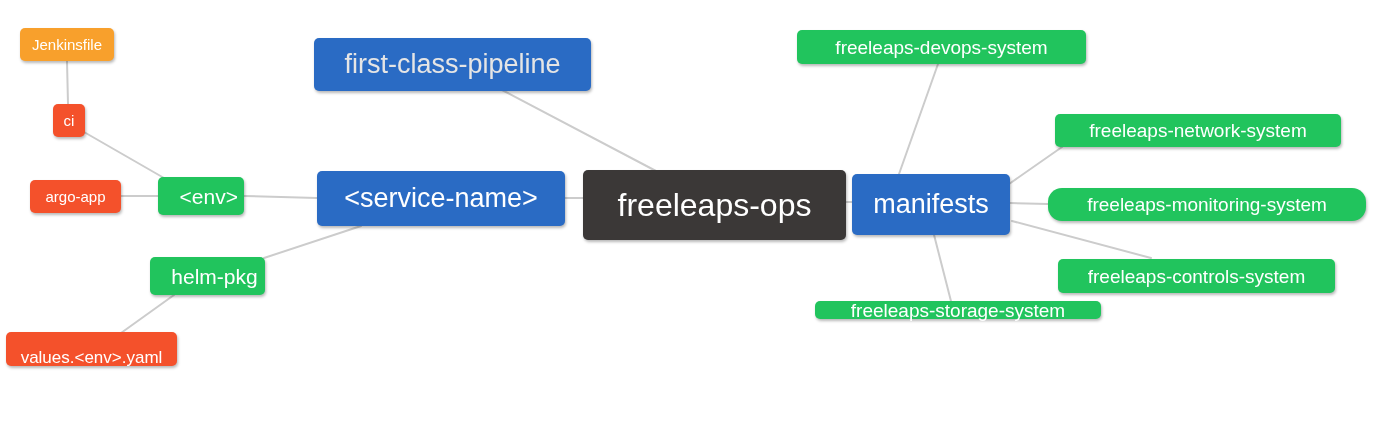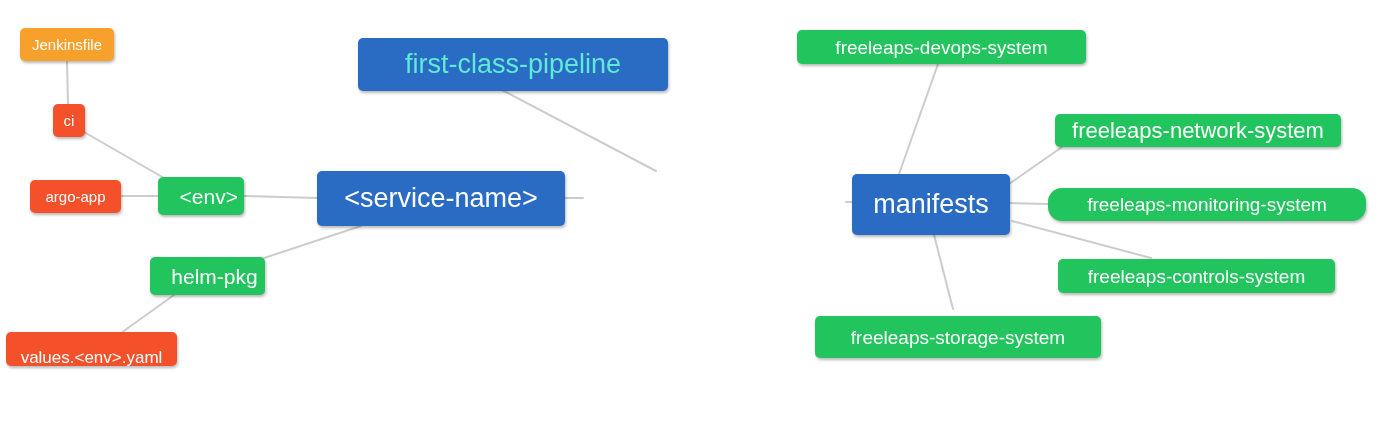--- a/index.html
+++ b/index.html
@@ -76,37 +76,40 @@
     </div>
     <div class="node" style="left: 158px; top: 177px; width: 86px; height: 38px; font-size: 21px; background: rgb(33, 196, 93); color: rgb(255, 255, 255); justify-content: flex-end;">
       <span>&lt;env&gt;</span>
     </div>
     <div class="node" style="left: 150px; top: 257px; width: 115px; height: 38px; font-size: 21px; background: rgb(33, 196, 93); color: rgb(255, 255, 255); padding-left: 20px;">
       <span>helm-pkg</span>
     </div>
     <div class="node" style="left: 6px; top: 332px; width: 171px; height: 34px; font-size: 17px; background: rgb(244, 81, 43); color: rgb(255, 255, 255); align-items: flex-end;">
       <span>values.&lt;env&gt;.yaml</span>
     </div>
-    <div class="node" style="left: 314px; top: 38px; width: 310px; height: 53px; font-size: 27px; background: rgb(42, 107, 196); color: #5eead4; margin-left: 44px;">
+    <div class="node" style="left: 314px; top: 38px; width: 277px; height: 53px; font-size: 27px; background: rgb(42, 107, 196); color: #e5e5e5;">
       <span>first-class-pipeline</span>
     </div>
     <div class="node" style="left: 317px; top: 171px; width: 248px; height: 55px; font-size: 27px; background: rgb(42, 107, 196); color: rgb(255, 255, 255); text-align: center;">
       <span>&lt;service-name&gt;</span>
+    </div>
+    <div class="node" style="left: 583px; top: 170px; width: 263px; height: 70px; font-size: 32px; background: rgb(59, 56, 55); color: rgb(255, 255, 255);">
+      <span>freeleaps-ops</span>
     </div>
     <div class="node" style="left: 852px; top: 174px; width: 158px; height: 61px; font-size: 27px; background: rgb(42, 107, 196); color: rgb(255, 255, 255);">
       <span>manifests</span>
     </div>
     <div class="node" style="left: 797px; top: 30px; width: 289px; height: 34px; font-size: 19px; background: rgb(33, 196, 93); color: rgb(255, 255, 255);">
       <span>freeleaps-devops-system</span>
     </div>
-    <div class="node" style="left: 1055px; top: 114px; width: 286px; height: 33px; font-size: 22px; background: rgb(33, 196, 93); color: rgb(255, 255, 255);">
+    <div class="node" style="left: 1055px; top: 114px; width: 286px; height: 33px; font-size: 19px; background: rgb(33, 196, 93); color: rgb(255, 255, 255);">
       <span>freeleaps-network-system</span>
     </div>
     <div class="node" style="left: 1048px; top: 188px; width: 318px; height: 33px; font-size: 19px; background: rgb(33, 196, 93); color: rgb(255, 255, 255); border-radius: 14px;">
       <span>freeleaps-monitoring-system</span>
     </div>
     <div class="node" style="left: 1058px; top: 259px; width: 277px; height: 34px; font-size: 19px; background: rgb(33, 196, 93); color: rgb(255, 255, 255);">
       <span>freeleaps-controls-system</span>
     </div>
-    <div class="node" style="left: 815px; top: 316px; width: 286px; height: 42px; font-size: 19px; background: rgb(33, 196, 93); color: rgb(255, 255, 255);">
+    <div class="node" style="left: 815px; top: 301px; width: 286px; height: 18px; font-size: 19px; background: rgb(33, 196, 93); color: rgb(255, 255, 255);">
       <span>freeleaps-storage-system</span>
     </div>
   </div>
 
 </body></html>

